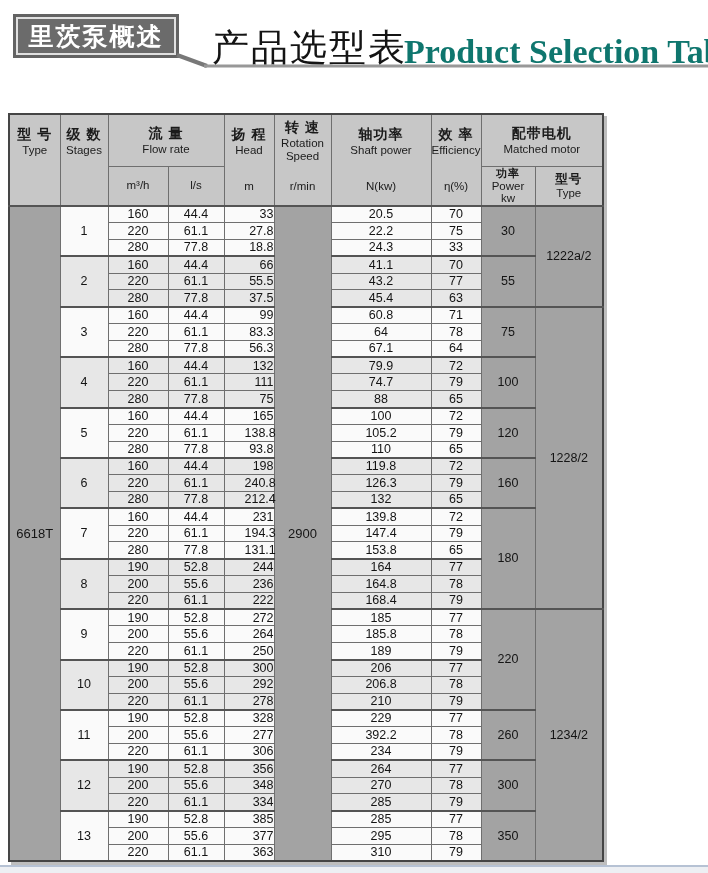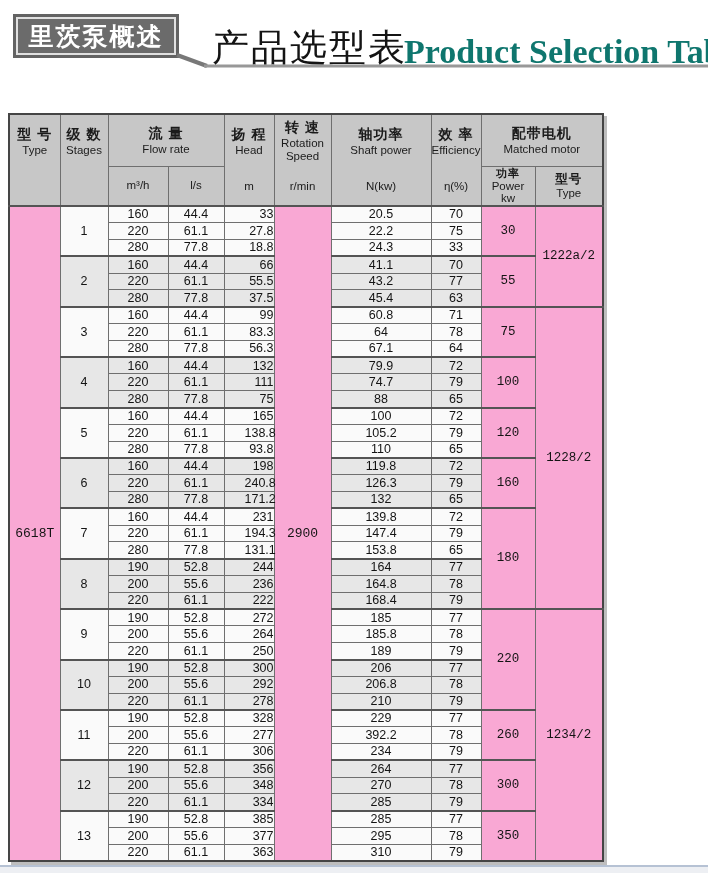--- a/index.html
+++ b/index.html
@@ -44,21 +44,21 @@
   .stack .tt { flex:1 1 auto; display:flex; flex-direction:column; align-items:center; justify-content:center; }
   .stack .uu { height:37px; display:flex; flex-direction:column; align-items:center; justify-content:center; }
   tr.hrow1 { height:52px; } tr.hrow2 { height:38px; }
 
   tbody td {
     height:16.8px; padding:0; font-size:12.5px; line-height:1;
     text-align:center; vertical-align:middle; color:#141414;
   }
   td.band-a { background:#fafafa; }
   td.band-b { background:#e7e7e7; }
-  td.side   { background:#f9a8d4;font-family:Liberation Mono, monospace; }
+  td.side   { background:#a3a3a3; }
   td.head-col { text-align:right; padding-left:20px; }
   tr.group-start td { border-top:2px solid #545454; }
   td.big { font-size:13px;margin-left:25px; }
 
   
   .footer-bar {
     position:absolute; left:0; top:865px; width:708px; height:8px;
     background:#edeff3; border-top:2px solid #b6c2d4;
   }
 </style>
@@ -303,21 +303,21 @@
         <tr>
           <td class="band-b">220</td>
           <td class="band-b">61.1</td>
           <td class="band-b head-col">240.8</td>
           <td class="band-b">126.3</td>
           <td class="band-b">79</td>
         </tr>
         <tr>
           <td class="band-b">280</td>
           <td class="band-b">77.8</td>
-          <td class="band-b head-col">171.2</td>
+          <td class="band-b head-col">212.4</td>
           <td class="band-b">132</td>
           <td class="band-b">65</td>
         </tr>
         <tr class="group-start">
           <td rowspan="3" class="band-a">7</td>
           <td class="band-a">160</td>
           <td class="band-a">44.4</td>
           <td class="band-a head-col">231</td>
           <td class="band-a">139.8</td>
           <td class="band-a">72</td>

